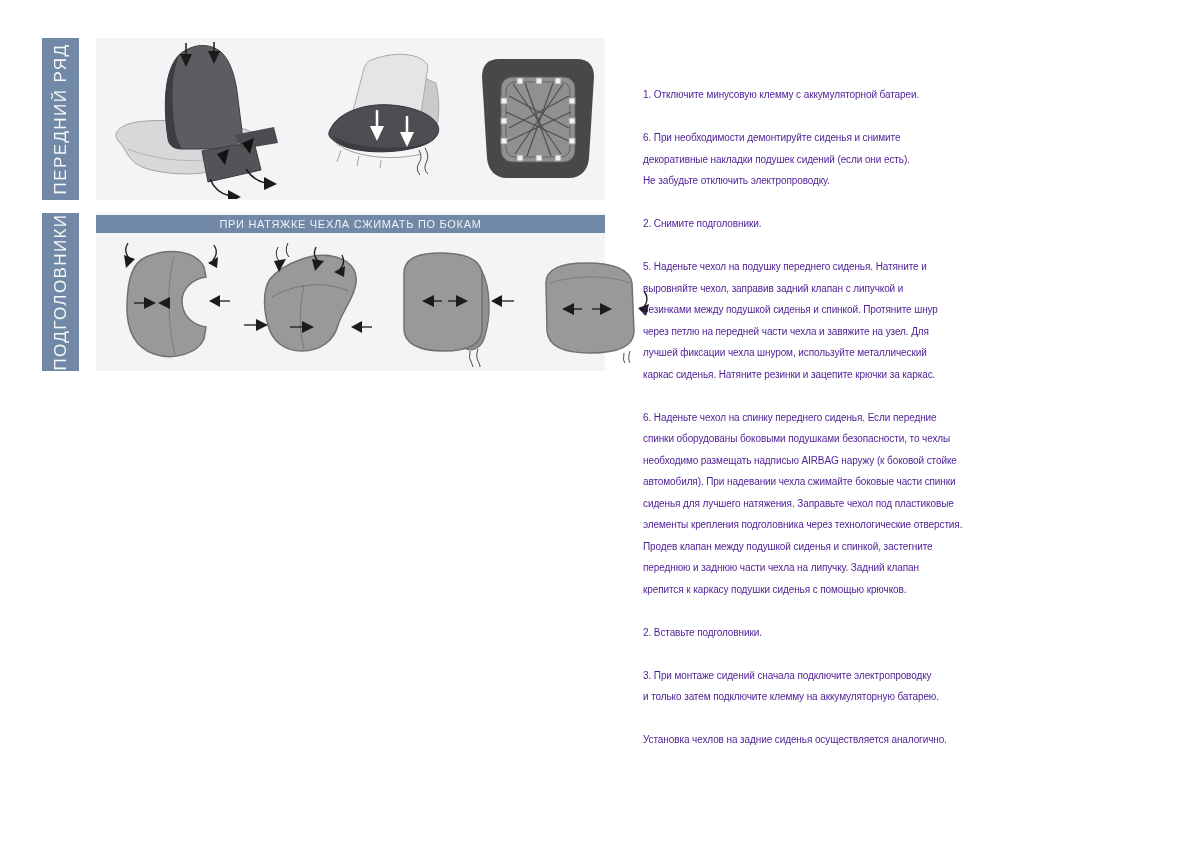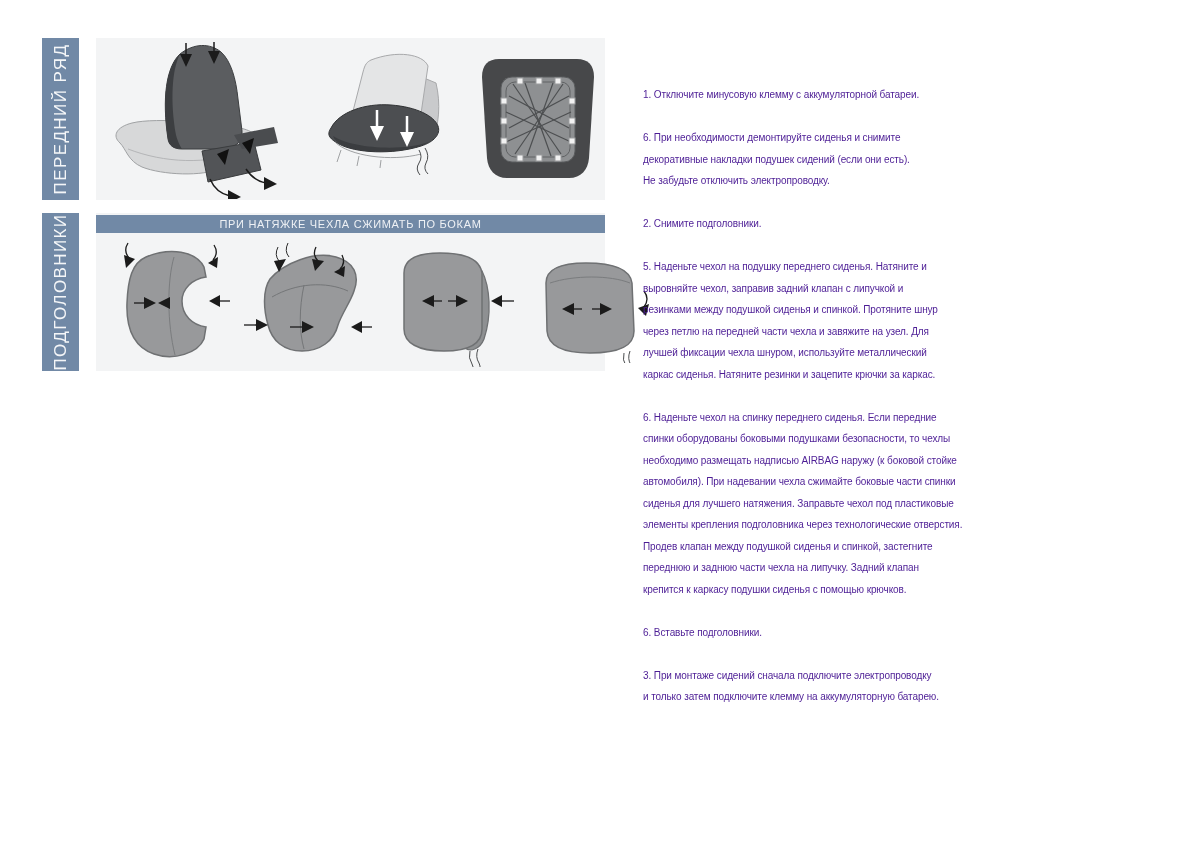--- a/index.html
+++ b/index.html
@@ -198,18 +198,19 @@
 каркас сиденья. Натяните резинки и зацепите крючки за каркас.</p>
     <p>6. Наденьте чехол на спинку переднего сиденья. Если передние
 спинки оборудованы боковыми подушками безопасности, то чехлы
 необходимо размещать надписью AIRBAG наружу (к боковой стойке
 автомобиля). При надевании чехла сжимайте боковые части спинки
 сиденья для лучшего натяжения. Заправьте чехол под пластиковые
 элементы крепления подголовника через технологические отверстия.
 Продев клапан между подушкой сиденья и спинкой, застегните
 переднюю и заднюю части чехла на липучку. Задний клапан
 крепится к каркасу подушки сиденья с помощью крючков.</p>
-    <p>6. Вставьте подголовники.</p>
+    <p>2. Вставьте подголовники.</p>
     <p>3. При монтаже сидений сначала подключите электропроводку
 и только затем подключите клемму на аккумуляторную батарею.</p>
+    <p>Установка чехлов на задние сиденья осуществляется аналогично.</p>
   </div>
 
 </div>
 
 </body></html>

